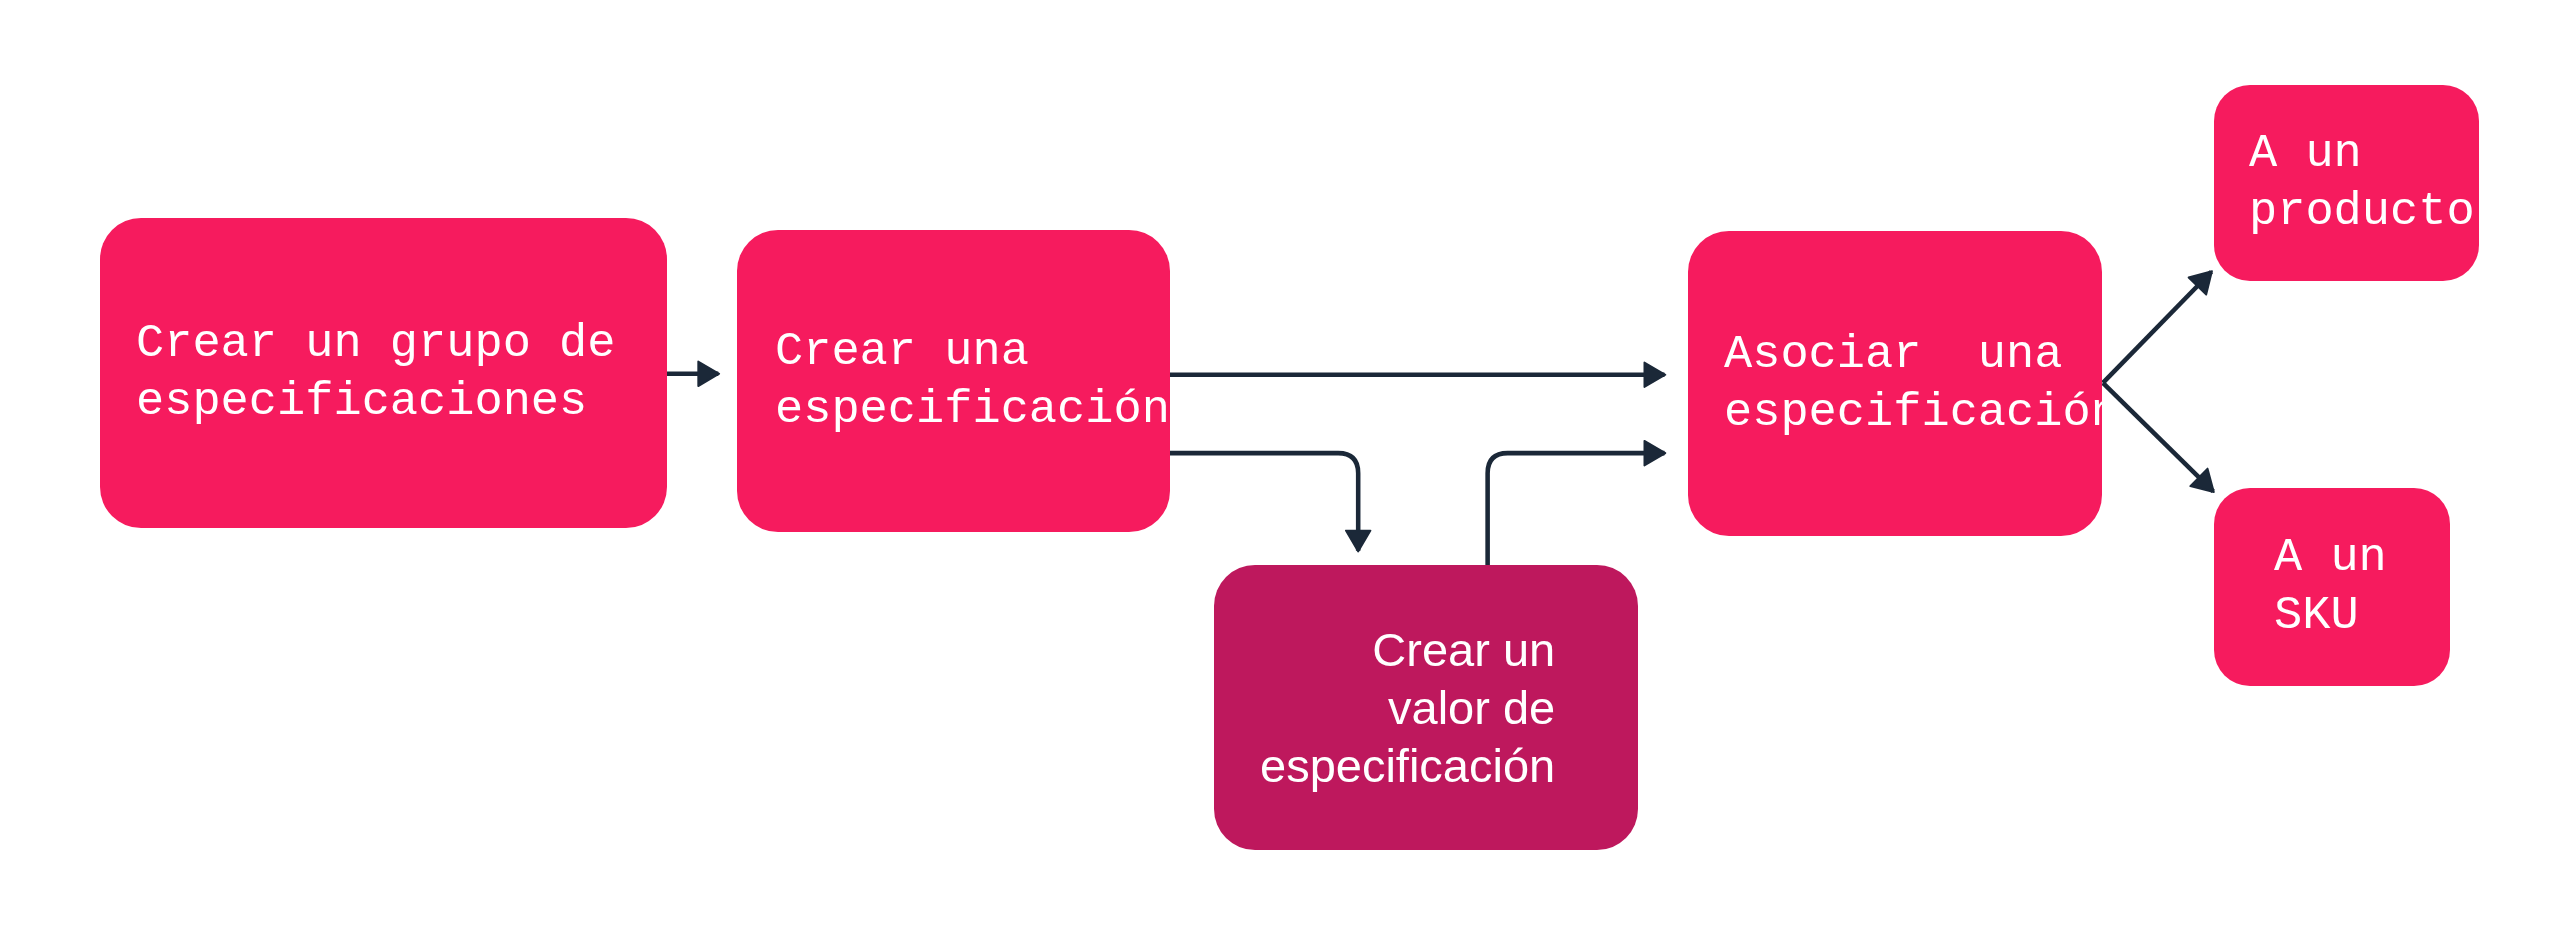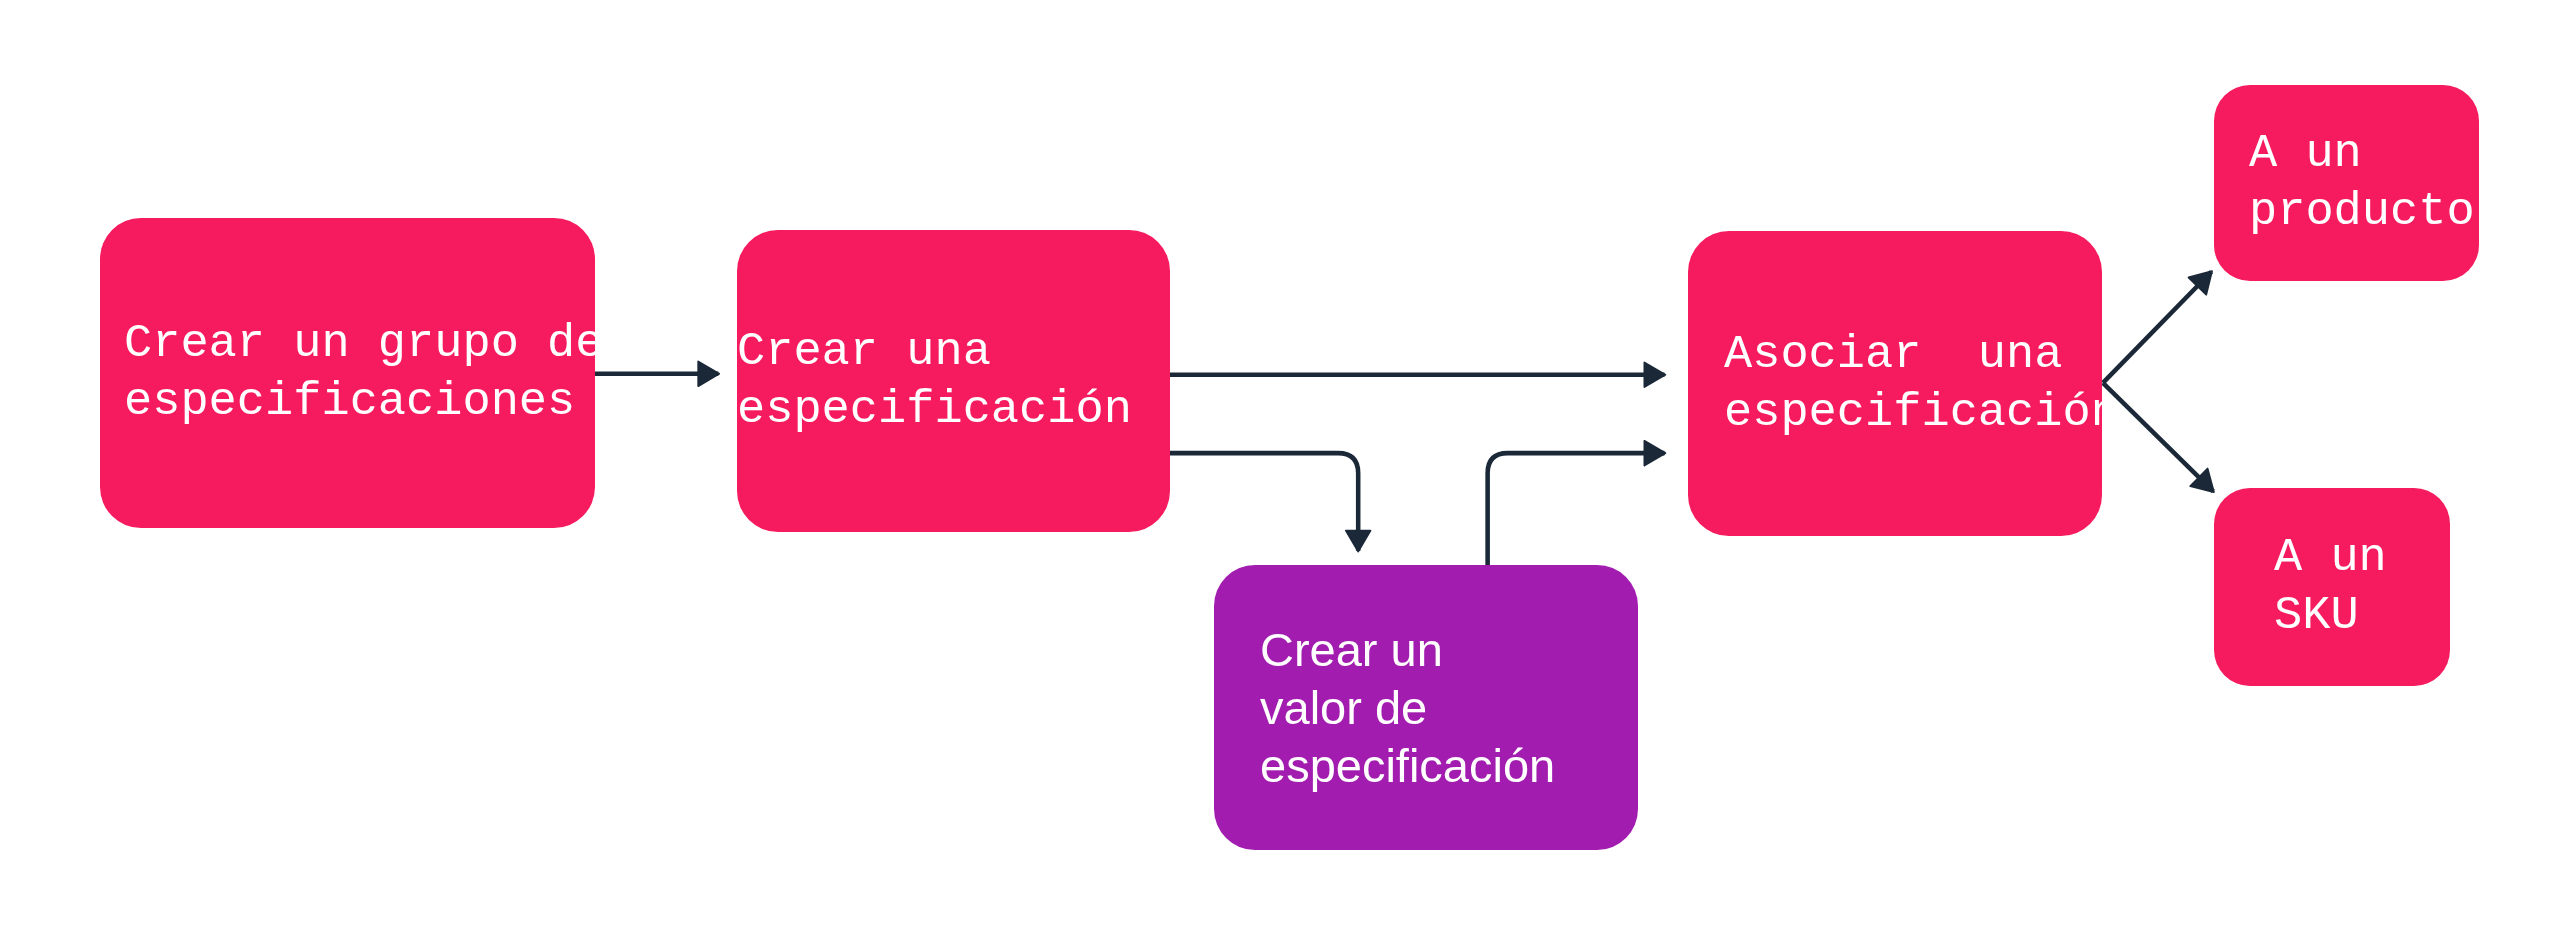--- a/index.html
+++ b/index.html
@@ -33,23 +33,23 @@
     border-radius: 41px;
     color: #FFFFFF;
     font-size: 47px;
     line-height: 58px;
     font-weight: 400;
   }
   .node .label {
     white-space: pre;
   }
   .primary   { background: #F61B5E; font-family: Liberation Mono, monospace; }
-  .secondary { background: #a21caf; }
-  .n1 { left: 100px;  top: 218px; width: 495px; height: 310px; padding-left: 24px; }
-  .n2 { left: 737px;  top: 230px; width: 433px; height: 302px; }
+  .secondary { background: #be185d; text-align: right; }
+  .n1 { left: 100px;  top: 218px; width: 567px; height: 310px; padding-left: 36px; }
+  .n2 { left: 737px;  top: 230px; width: 433px; height: 302px; padding-left: 38px; }
   .n3 { left: 1214px; top: 565px; width: 424px; height: 285px; padding-left: 46px; }
   .n4 { left: 1688px; top: 231px; width: 414px; height: 305px; padding-left: 36px; }
   .n5 { left: 2214px; top: 85px;  width: 265px; height: 196px; padding-left: 35px; border-radius: 36px; }
   .n6 { left: 2214px; top: 488px; width: 236px; height: 198px; padding-left: 60px; border-radius: 36px; }
 </style>
 </head>
 <body>
 
 <div class="canvas">
 

